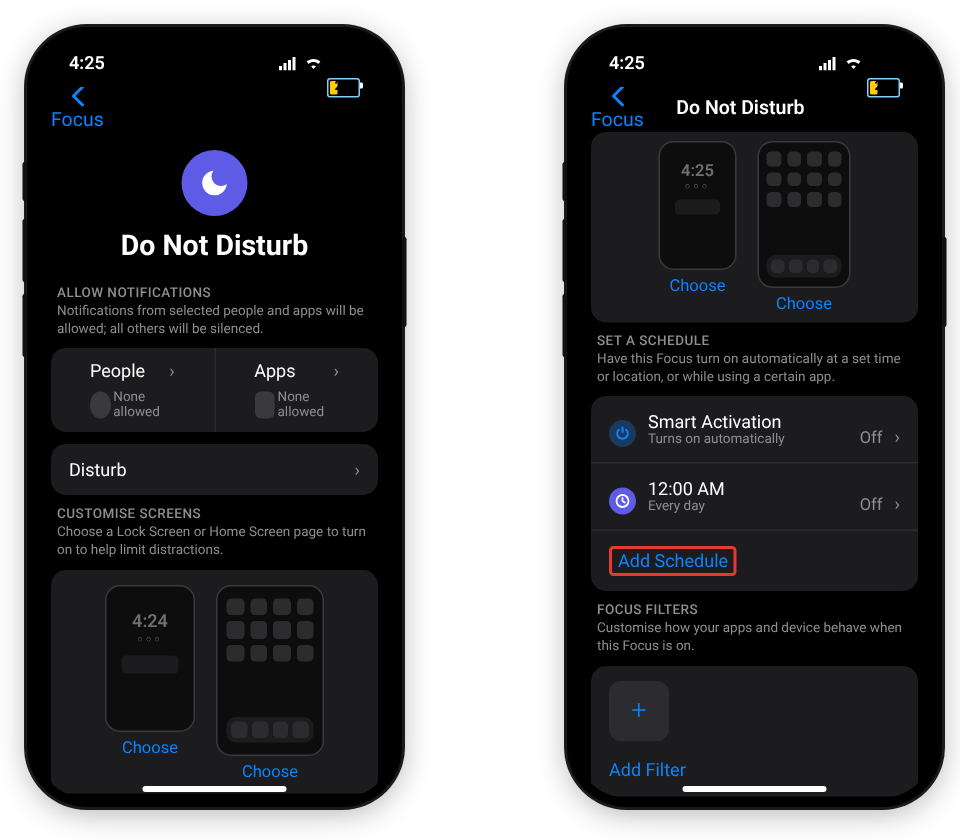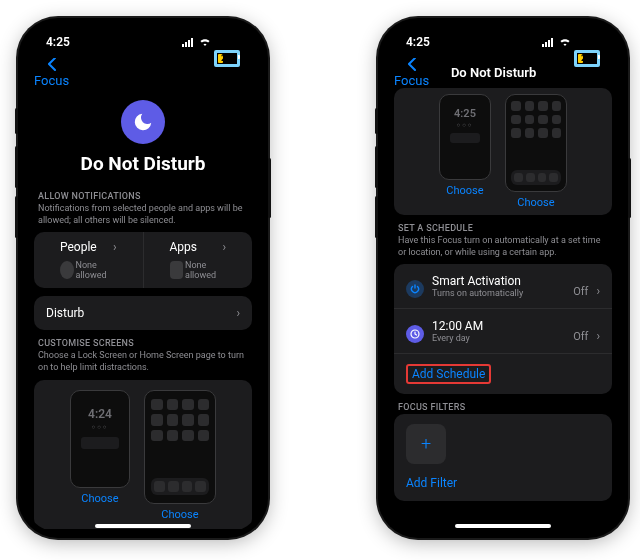--- a/index.html
+++ b/index.html
@@ -7,21 +7,21 @@
   .phone{position:absolute;width:250px;height:520px;background:#000;border-radius:40px;box-shadow:0 0 0 2px #1a1a1a, 0 4px 20px rgba(0,0,0,.3);}
   .phone1{left:18px;top:18px;}
   .phone2{left:378px;top:18px;}
   .side-btn{position:absolute;background:#111;border-radius:2px;}
   .screen{position:absolute;inset:6px;border-radius:34px;background:#000;overflow:hidden;}
   .di{position:absolute;top:0;left:50%;transform:translateX(-50%);background:#000;border-radius:20px;}
   .di1{width:100px;height:24px;}
   .di2{width:85px;height:24px;top:6px;}
   .status{position:absolute;top:8px;left:0;right:0;height:20px;display:flex;justify-content:space-between;align-items:center;padding:0 22px;font-size:12px;font-weight:600;color:#fff;}
   .sicons{display:flex;align-items:center;gap:2px;}
-  .bat{width:18px;height:9px;border:3px solid #7dd3fc;border-radius:2px;position:relative;display:inline-flex;align-items:center;justify-content:flex-start;padding:1px;margin-top:32px;}
+  .bat{width:18px;height:9px;border:1px solid #7dd3fc;border-radius:2px;position:relative;display:inline-flex;align-items:center;justify-content:flex-start;padding:1px;margin-top:32px;}
   .bat::after{content:"";position:absolute;right:-3px;top:2px;width:2px;height:4px;background:#fff;border-radius:0 1px 1px 0;}
   .bat-fill{height:100%;width:25%;background:#ffcc00;border-radius:1px;}
   .bat-num{font-size:9px;font-weight:700;color:#000;position:absolute;left:4px;}
   .content{position:absolute;top:34px;left:0;right:0;bottom:0;overflow:hidden;}
   .hdr{display:flex;align-items:center;padding:0 10px;height:28px;}
   .back{display:flex;align-items:center;color:#0a84ff;font-size:13px;gap:2px;flex-direction:column;}
   .hdr-title{flex:1;text-align:center;color:#fff;font-size:13px;font-weight:600;margin-left:-54px;}
   .center-icon{margin:14px auto 8px;width:44px;height:44px;border-radius:50%;background:#5e5ce6;display:flex;align-items:center;justify-content:center;}
   .big-title{text-align:center;color:#fff;font-size:19px;font-weight:700;margin-bottom:16px;}
   .sec-title{color:#8e8e93;font-size:9px;font-weight:500;letter-spacing:.3px;padding:0 14px 2px;text-transform:uppercase;}
@@ -306,20 +306,21 @@
           </div>
           <span class="off">Off</span>
           <span class="chev">›</span>
         </div>
         <div class="row">
           <span class="link hl">Add Schedule</span>
         </div>
       </div>
 
       <div class="sec-title">Focus Filters</div>
+      <div class="sec-sub">Customise how your apps and device behave when this Focus is on.</div>
       <div class="card">
         <div style="padding:10px 12px">
           <div style="width:40px;height:40px;background:#2c2c2e;border-radius:8px;display:flex;align-items:center;justify-content:center;margin-bottom:8px">
             <span class="plus">+</span>
           </div>
           <span class="link">Add Filter</span>
         </div>
       </div>
     </div>
     <div class="homebar"></div>

